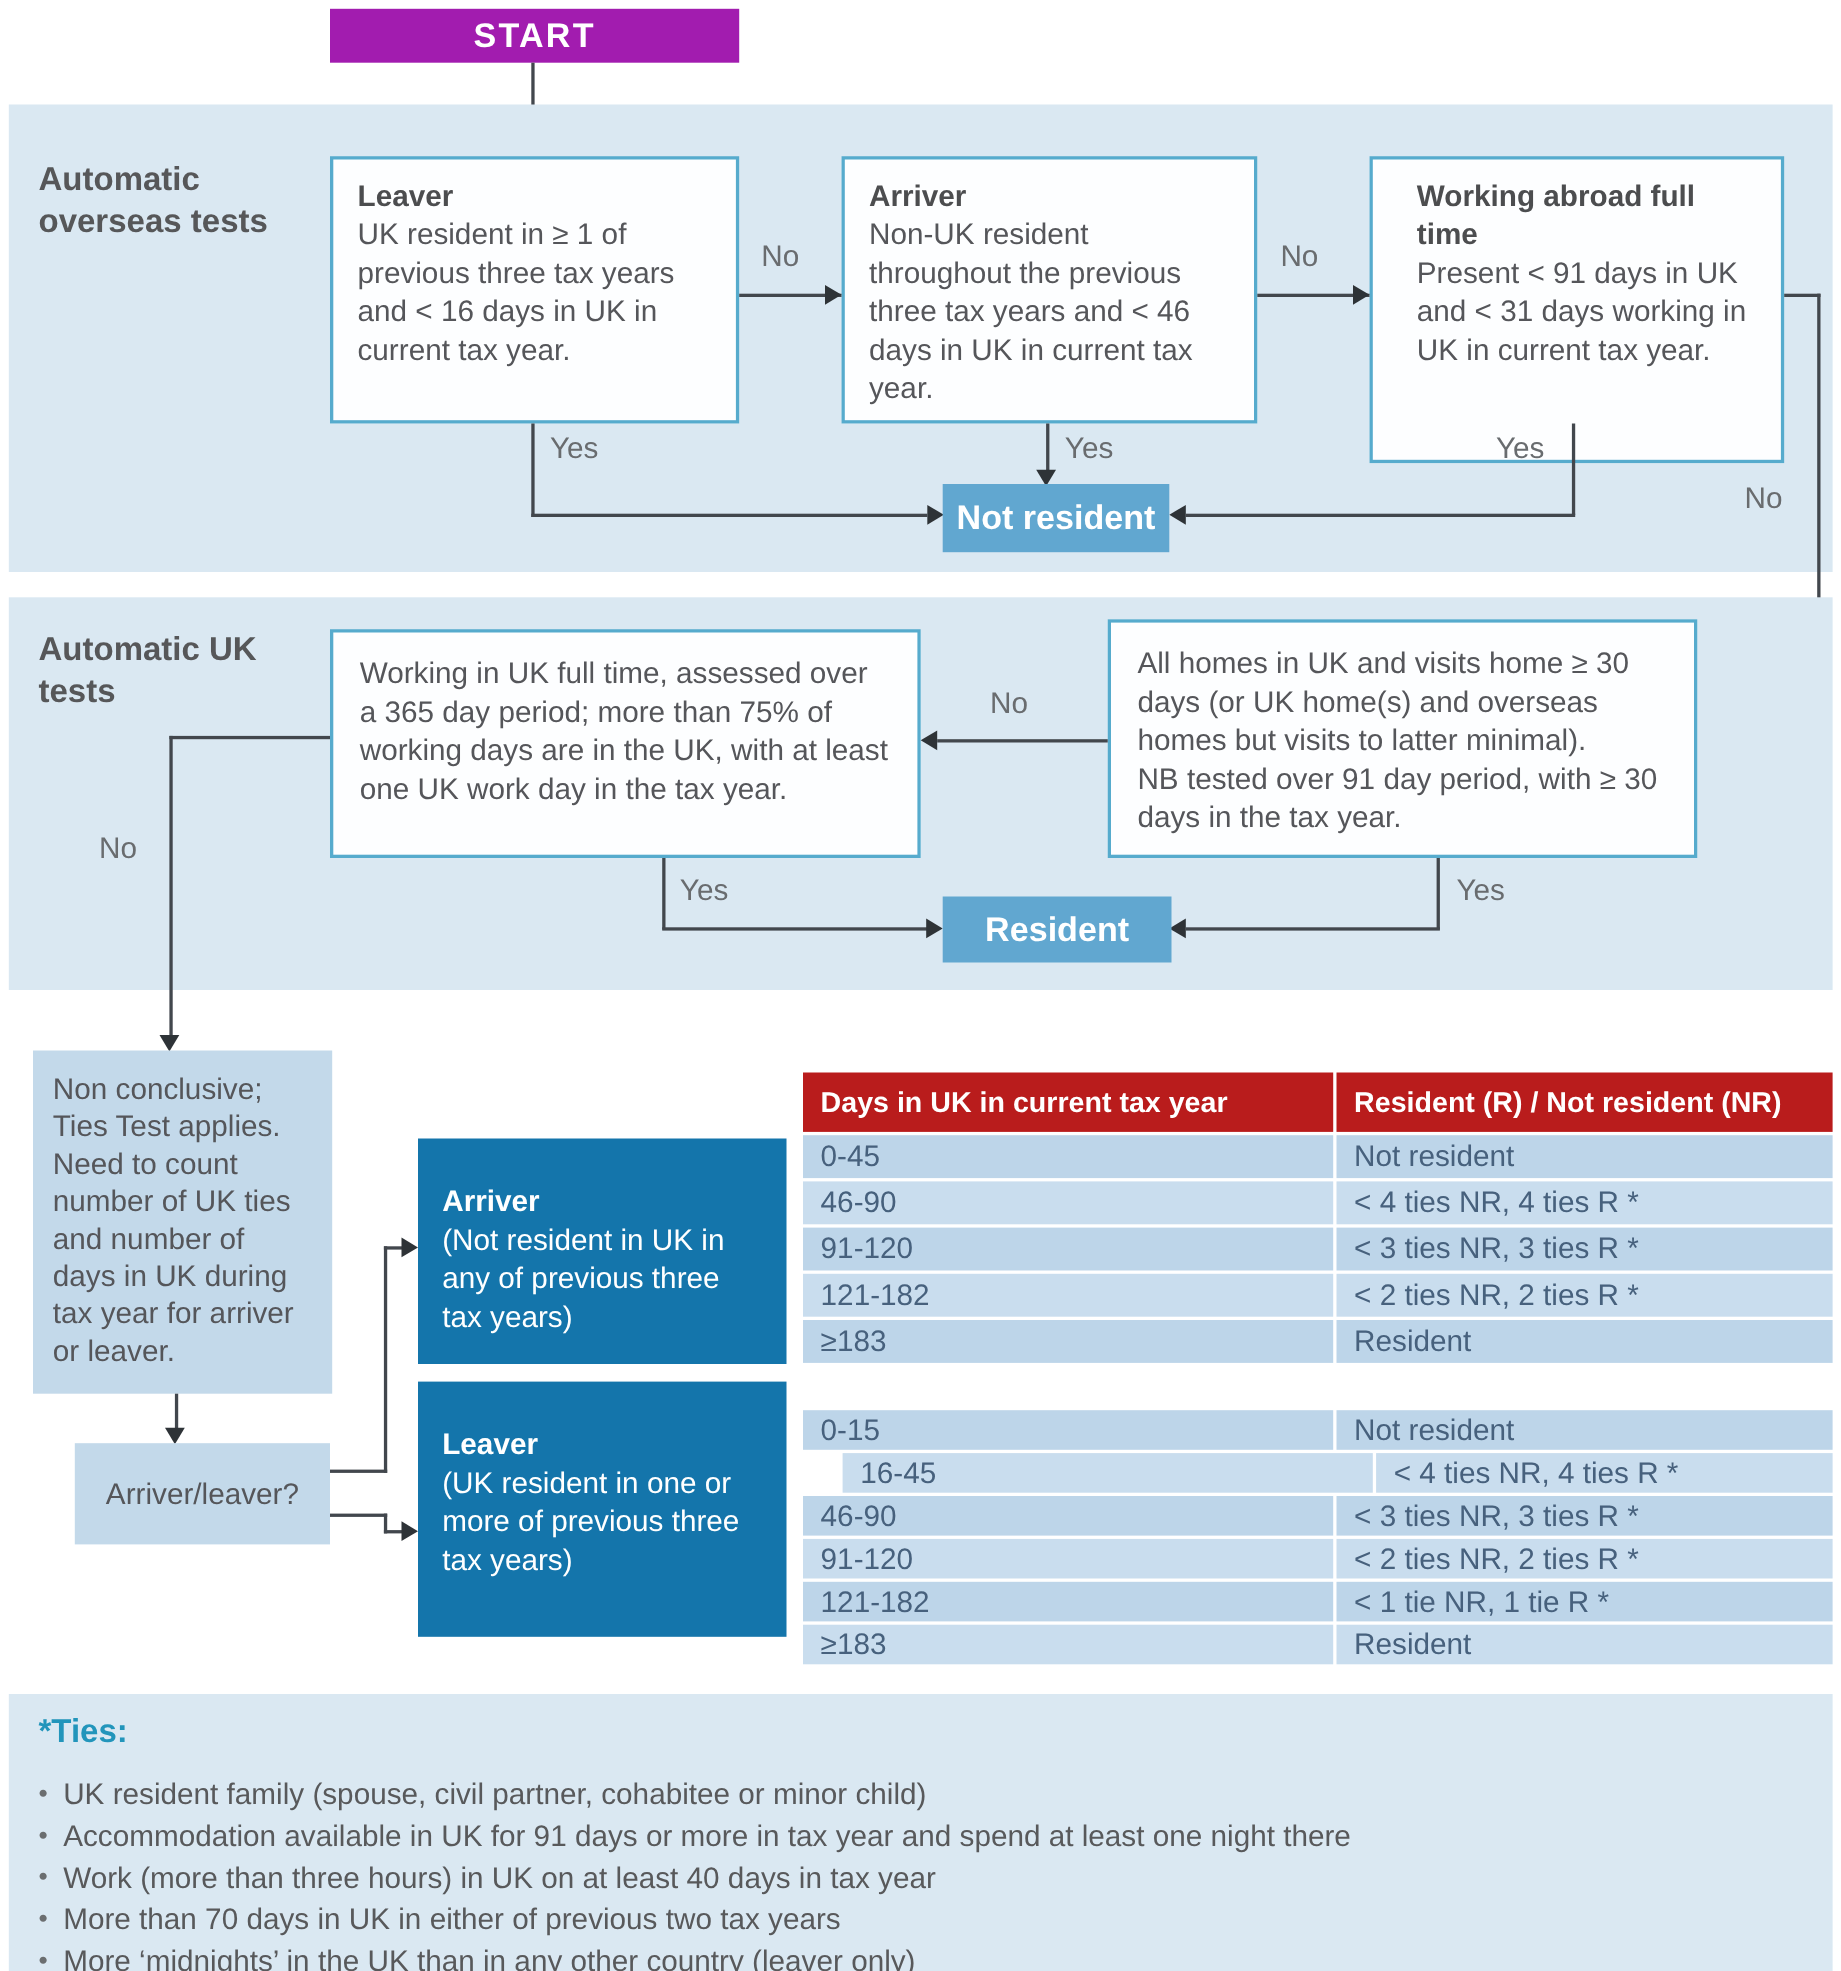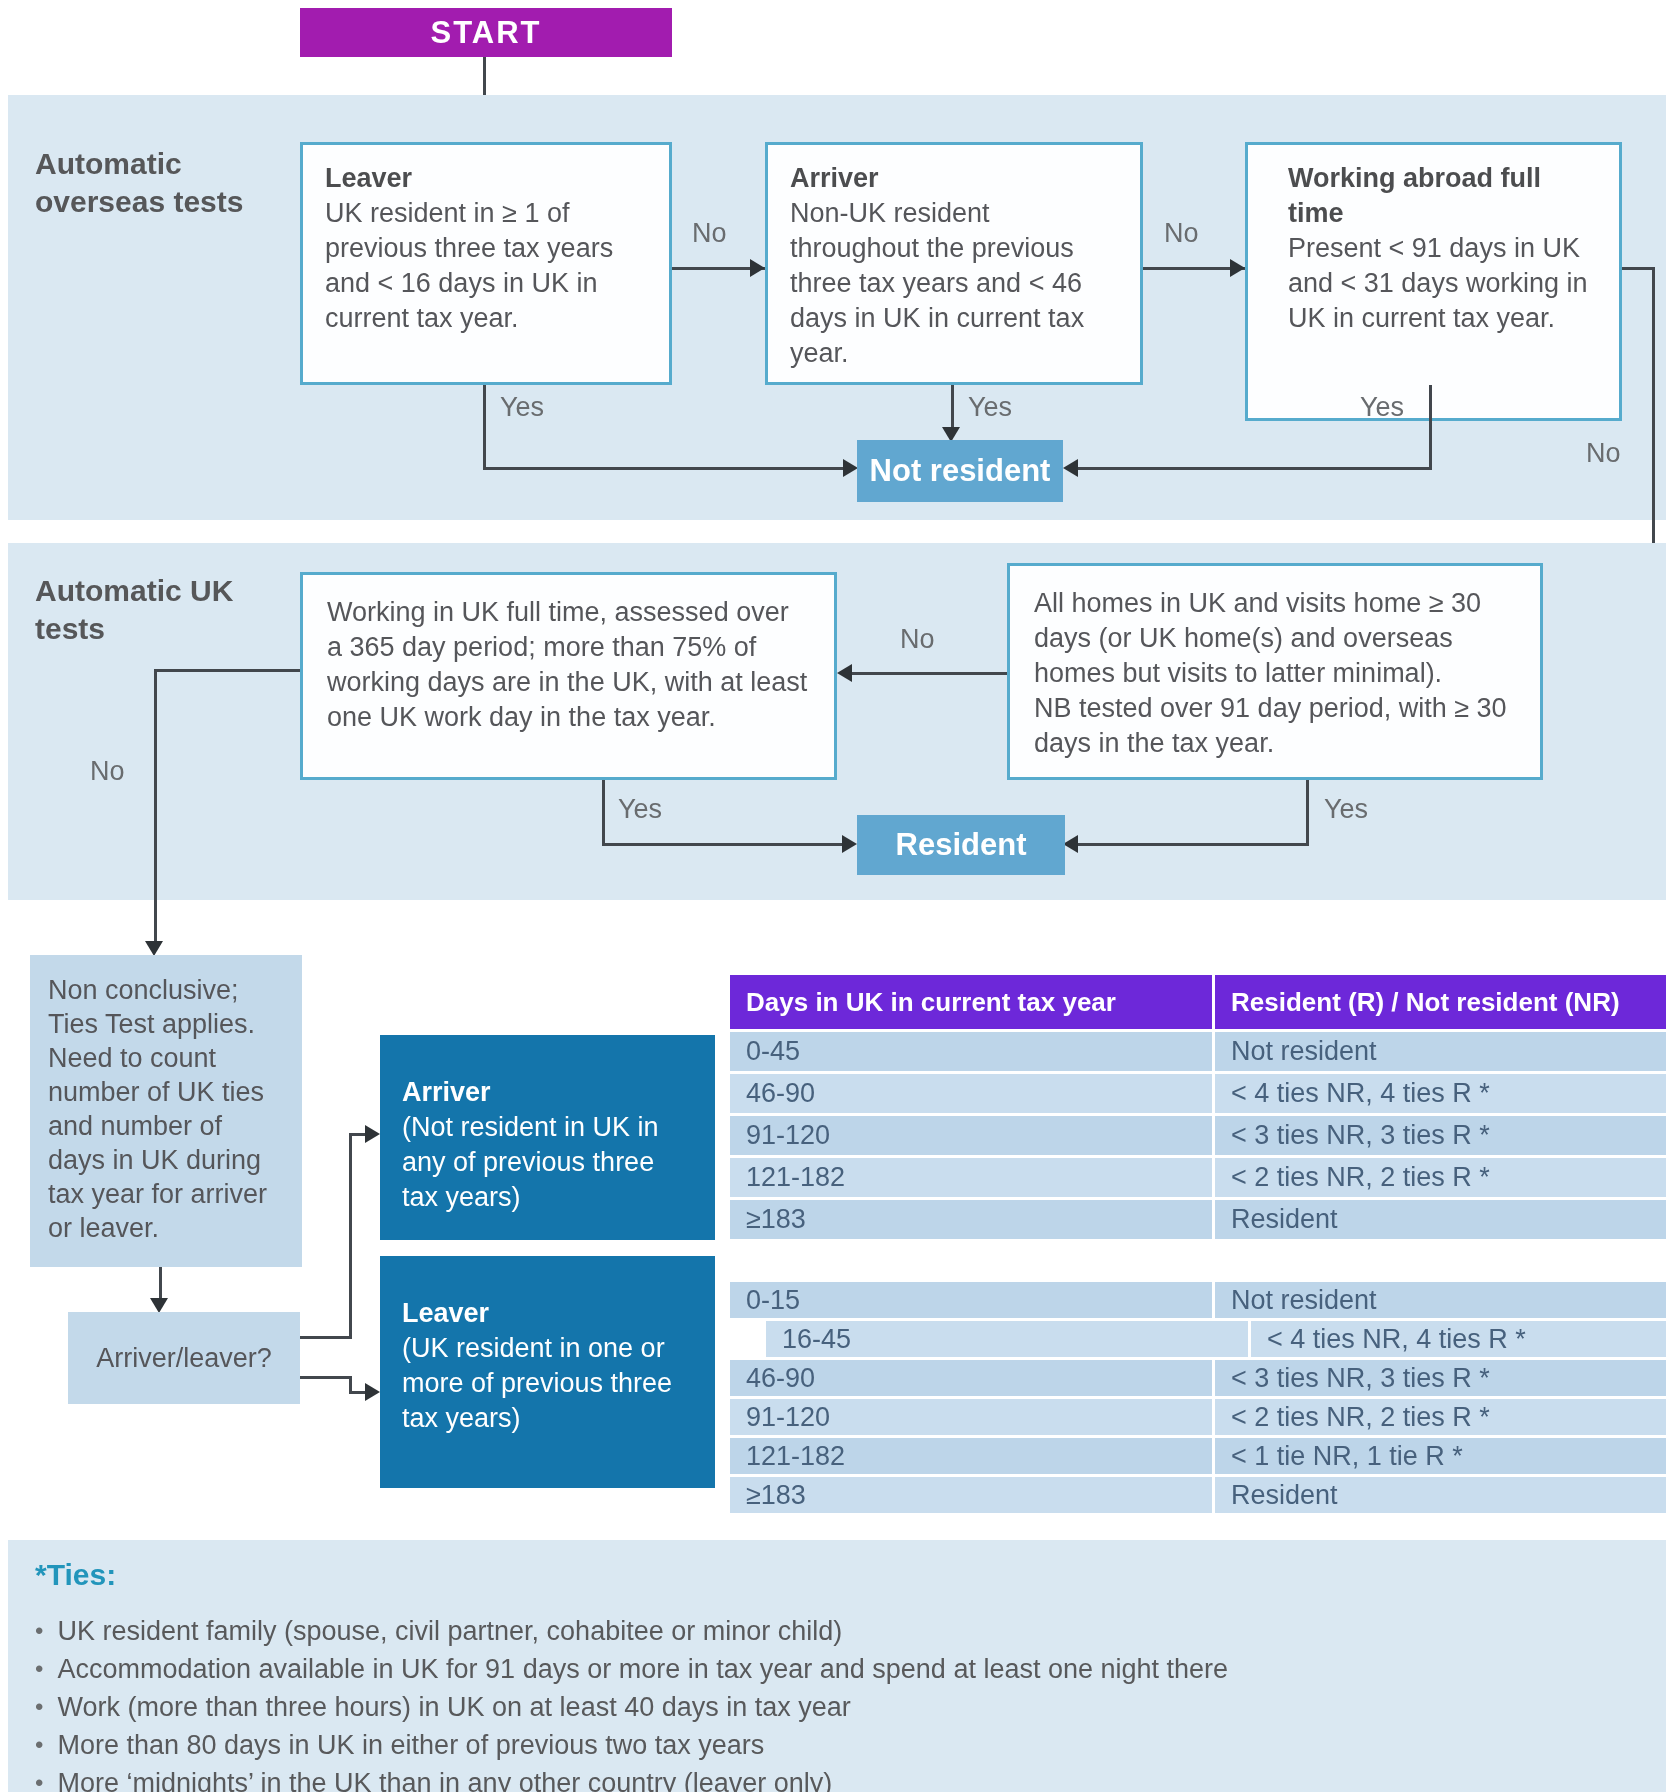--- a/index.html
+++ b/index.html
@@ -24,21 +24,21 @@
   .vline{width:3px;}
   .ah{position:absolute;width:0;height:0;}
   .ah-r{border-top:9px solid transparent;border-bottom:9px solid transparent;border-left:15px solid #2e3337;}
   .ah-l{border-top:9px solid transparent;border-bottom:9px solid transparent;border-right:15px solid #2e3337;}
   .ah-d{border-left:9px solid transparent;border-right:9px solid transparent;border-top:15px solid #2e3337;}
   .edge-label{position:absolute;font-size:27px;color:#696c6f;}
   .tbl{position:absolute;left:730px;width:936px;}
   .trow{display:flex;margin-bottom:3px;}
   .tcell-l{width:482px;margin-right:3px;}
   .tcell-r{flex:1;}
-  .thead .tcell-l,.thead .tcell-r{background:#6d28d9;color:#ffffff;font-weight:bold;font-size:26px;
+  .thead .tcell-l,.thead .tcell-r{background:#b91c1c;color:#ffffff;font-weight:bold;font-size:26px;
         line-height:54px;padding-left:16px;box-sizing:border-box;}
   .tbody-row .tcell-l,.tbody-row .tcell-r{font-size:27px;color:#47617d;padding-left:16px;box-sizing:border-box;}
   .rowA .tcell-l,.rowA .tcell-r{background:#bdd5e9;}
   .rowB .tcell-l,.rowB .tcell-r{background:#c9ddee;}
   .footer-heading{position:absolute;font-size:30px;font-weight:bold;color:#2295bb;}
   .bullets{position:absolute;left:35px;top:1612px;width:1580px;}
   .bullet-item{font-size:27px;color:#58595b;line-height:38px;display:flex;}
   .bullet-item::before{content:"•";color:#6b6e70;margin-right:14px;font-size:24px;}
 </style>
 </head>
@@ -219,20 +219,20 @@
     <div class="bullet-item">
         <span>UK resident family (spouse, civil partner, cohabitee or minor child)</span>
       </div>
     <div class="bullet-item">
         <span>Accommodation available in UK for 91 days or more in tax year and spend at least one night there</span>
       </div>
     <div class="bullet-item">
         <span>Work (more than three hours) in UK on at least 40 days in tax year</span>
       </div>
     <div class="bullet-item">
-        <span>More than 80 days in UK in either of previous two tax years</span>
+        <span>More than 70 days in UK in either of previous two tax years</span>
       </div>
     <div class="bullet-item">
         <span>More ‘midnights’ in the UK than in any other country (leaver only)</span>
       </div>
   </div>
 
 </div>
 
 </body></html>

